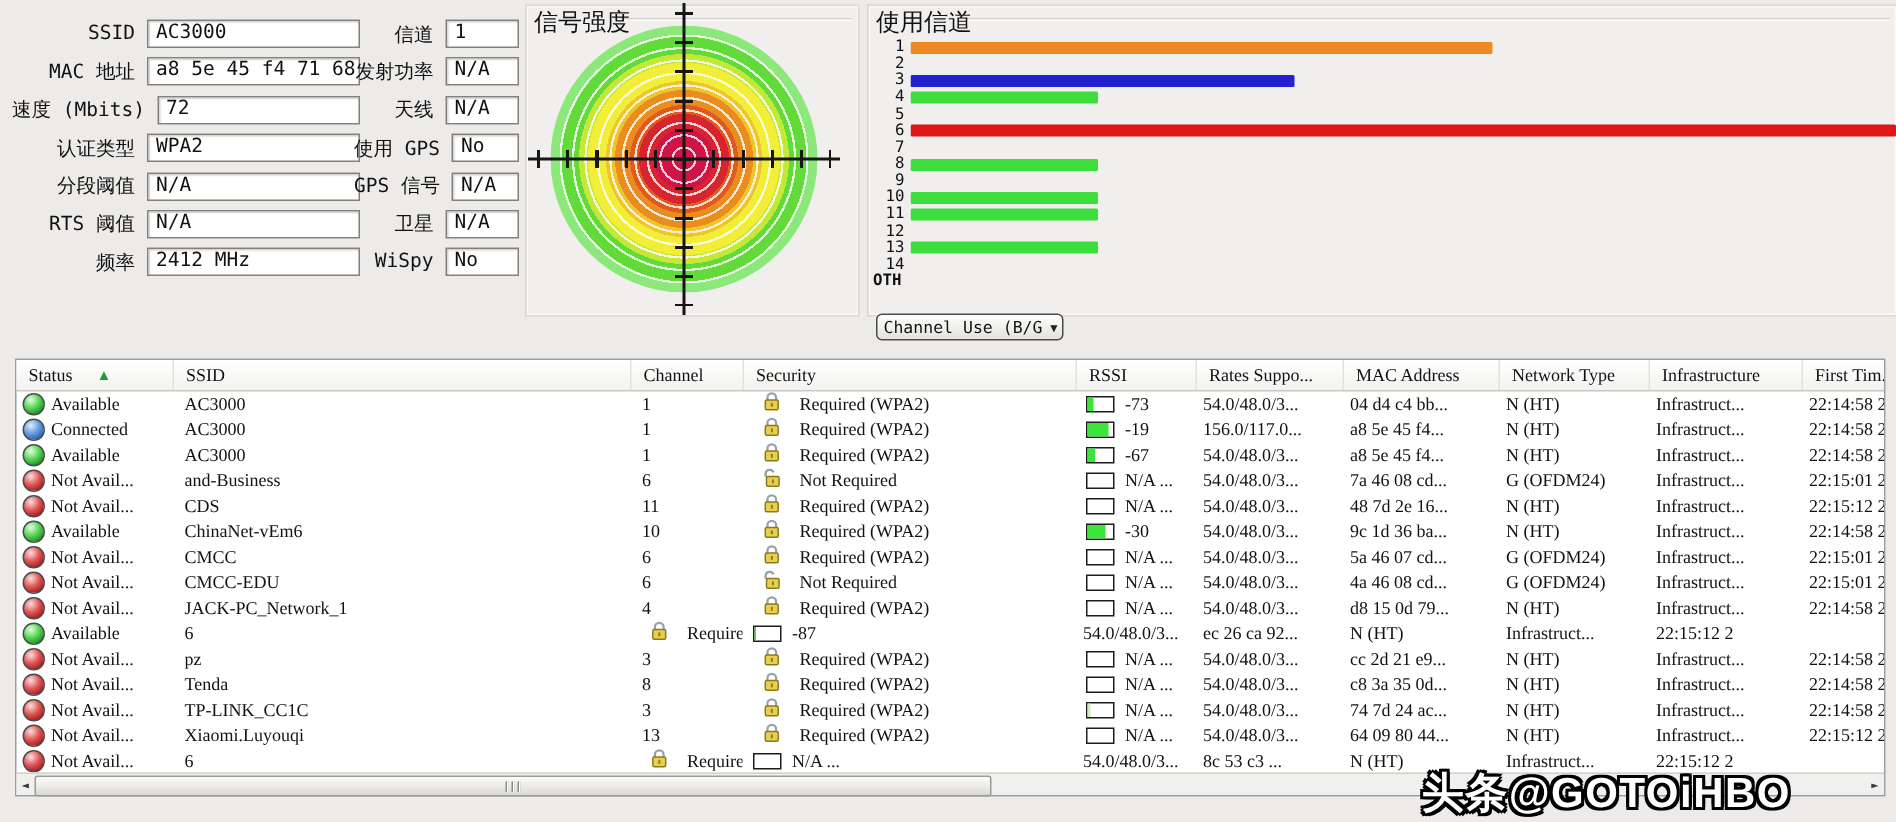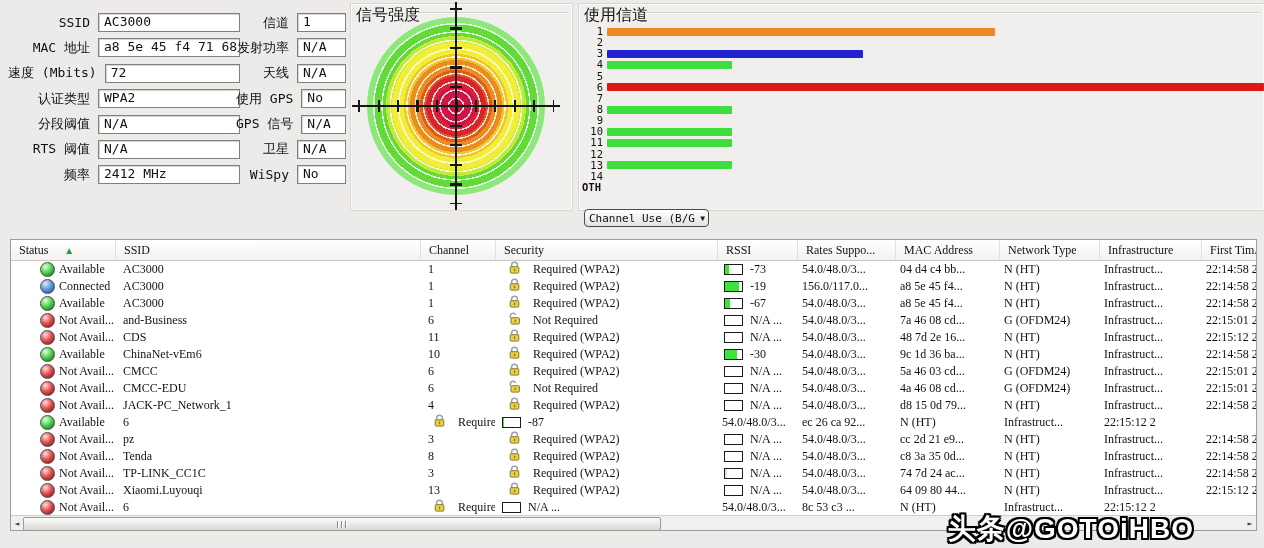--- a/index.html
+++ b/index.html
@@ -59,21 +59,21 @@
   
   #table{position:absolute;left:10px;top:239px;width:1245px;height:290px;background:#fff;
          border:1px solid #9a9da2;font-size:12px;}
   .tgrid{display:grid;grid-template-columns:104px 305px 75px 222px 80px 98px 104px 100px 102px minmax(0,1fr);font-family:Liberation Serif, serif;}
   #thead{height:20px;background:linear-gradient(#ffffff,#f3f2f0);border-bottom:1px solid #cac7c1;}
   .th{display:flex;align-items:center;padding-left:8px;white-space:nowrap;overflow:hidden;border-left:1px solid #e3e1dd;}
   .th:first-child{border-left:none;}
   .sort-arrow{color:#18a035;font-size:10px;margin-left:16px;}
   .tr{height:17px;}
   .tc{display:flex;align-items:center;padding-left:8px;white-space:nowrap;overflow:hidden;}
-  .c-status{padding-left:4px;gap:4px;margin-left:25px;}
+  .c-status{padding-left:4px;gap:4px;}
   .c-security{padding-left:13px;gap:12px;}
   .c-rssi{padding-left:7px;gap:7px;}
   .c-rates,.c-mac,.c-net,.c-infra,.c-first{padding-left:5px;}
   .sphere{width:13px;height:13px;border-radius:50%;flex:none;border:1px solid #4c4c4c;}
   .sphere.green{background:radial-gradient(circle at 35% 28%,#e2ffe2,#55d455 45%,#1d8a1d 82%,#0f5c0f);}
   .sphere.blue{background:radial-gradient(circle at 35% 28%,#ddeeff,#649ade 45%,#2b5fae 82%,#1a3c78);}
   .sphere.red{background:radial-gradient(circle at 35% 28%,#ffdede,#e05555 45%,#a01d1d 82%,#6c0f0f);}
   .rssibar{width:17px;height:9px;border:1px solid #1c1c1c;background:#fff;flex:none;display:flex;}
   .rssifill{height:100%;}
   .lock{flex:none;}
@@ -464,21 +464,21 @@
                 <rect x="2.2" y="5.7" width="8.6" height="6.4" rx="1" fill="#e8cf4e" stroke="#8a7a1e"></rect>
                 <rect x="5.9" y="7.6" width="1.3" height="2.6" fill="#8a7a1e"></rect>
               </svg></span>
             <span>Required (WPA2)</span>
           </div>
           <div class="tc c-rssi">
             <span class="rssibar"></span>
             <span>N/A ...</span>
           </div>
           <div class="tc c-rates">54.0/48.0/3...</div>
-          <div class="tc c-mac">5a 46 03 cd...</div>
+          <div class="tc c-mac">5a 46 07 cd...</div>
           <div class="tc c-net">G (OFDM24)</div>
           <div class="tc c-infra">Infrastruct...</div>
           <div class="tc c-first">22:15:01 2</div>
         </div>
         <div class="tgrid tr">
           <div class="tc c-status">
             <span class="sphere red"></span>
             <span>Not Avail...</span>
           </div>
           <div class="tc">CMCC-EDU</div>

